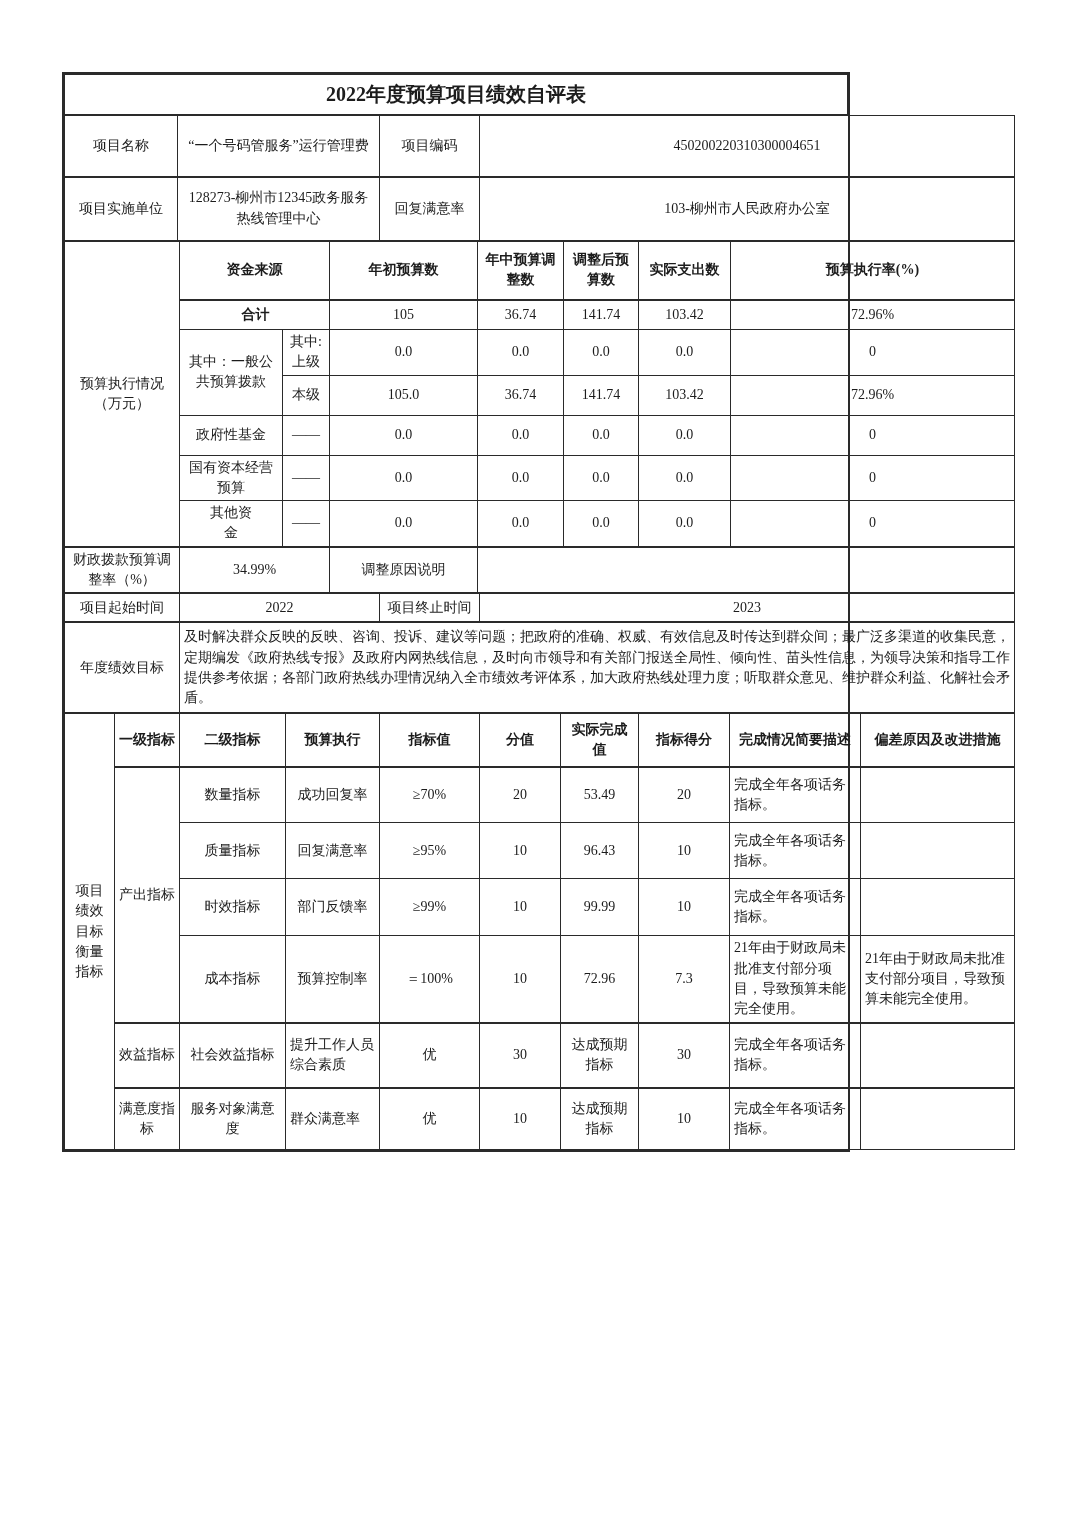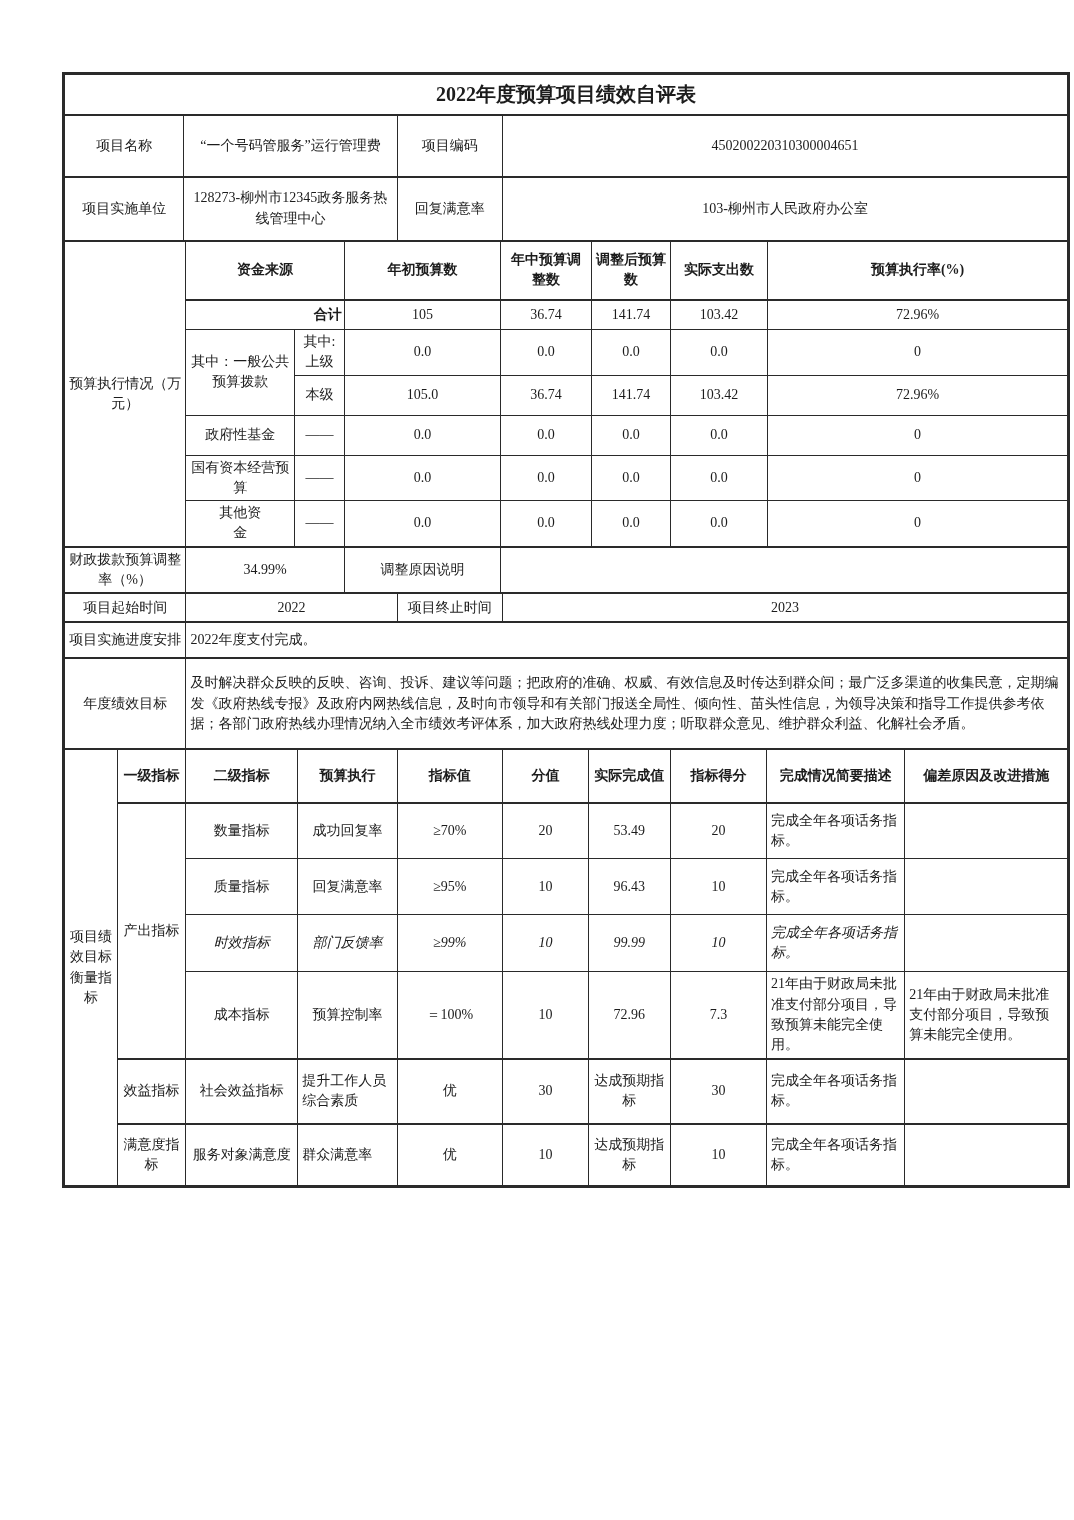--- a/index.html
+++ b/index.html
@@ -2,33 +2,33 @@
 <html><head>
 <meta charset="utf-8">
 <style>
   * { box-sizing: border-box; }
   html,body { margin:0; padding:0; background:#ffffff; }
   .page {
     width:1074px; height:1520px; background:#ffffff; position:relative;
     font-family:"Liberation Serif","DejaVu Serif",serif;
     color:#1c1c1c; font-size:14px;
   }
-  .doc { position:absolute; left:62px; top:72px; width:1008px; border:2px solid #2a2a2a; }
+  .doc { position:absolute; left:62px; top:72px; width:788px; border:2px solid #2a2a2a; }
   table { width:100%; border-collapse:collapse; table-layout:fixed; }
   td { border:1px solid #2a2a2a; text-align:center; vertical-align:middle; padding:2px 4px; line-height:1.45; word-break:break-all; }
   tr.thick td { border-top-width:2px; }
   .b { font-weight:bold; }
   .left { text-align:left; }
-  .right { text-align:right; padding-right:2px; }
+  .right { padding-right:2px; }
   .title-cell { font-size:20px; font-weight:bold; height:40px; border:1px solid #2a2a2a; }
   .h61 { height:61px; } .h64 { height:64px; } .h58 { height:58px; }
   .h30 { height:30px; } .h35 { height:35px; } .h40 { height:40px; }
   .h43 { height:43px; } .h36 { height:36px; } .h44 { height:44px; }
   .h107 { height:107px; } .h28 { height:28px; } .h90 { height:90px; }
-  .h53 { height:53px; } .h56 { height:56px; } .h57 { height:57px;font-style:italic; }
+  .h53 { height:53px; } .h56 { height:56px; } .h57 { height:57px; }
   .h84 { height:84px; } .h65 { height:65px; } .h62 { height:62px; }
   .narrow3 { display:inline-block; width:3.2em; }
 </style>
 </head>
 <body>
 
 <div class="page">
   <div class="doc">
 
     <table>
@@ -166,32 +166,20 @@
       <tbody>
           <tr class="h28">
         <td>项目起始时间</td>
         <td>2022</td>
         <td>项目终止时间</td>
         <td>2023</td>
       </tr>
     </tbody>
       </table>
 
-    <table>
-      <colgroup>
-          <col style="width:115px">
-          <col style="width:835px">
-        </colgroup>
-      <tbody>
-          <tr class="h35">
-        <td>项目实施进度安排</td>
-        <td class="left">2022年度支付完成。</td>
-      </tr>
-    </tbody>
-      </table>
 
     <table>
       <colgroup>
           <col style="width:115px">
           <col style="width:835px">
         </colgroup>
       <tbody>
           <tr class="h90">
         <td>年度绩效目标</td>
         <td class="left">及时解决群众反映的反映、咨询、投诉、建议等问题；把政府的准确、权威、有效信息及时传达到群众间；最广泛多渠道的收集民意，定期编发《政府热线专报》及政府内网热线信息，及时向市领导和有关部门报送全局性、倾向性、苗头性信息，为领导决策和指导工作提供参考依据；各部门政府热线办理情况纳入全市绩效考评体系，加大政府热线处理力度；听取群众意见、维护群众利益、化解社会矛盾。</td>

